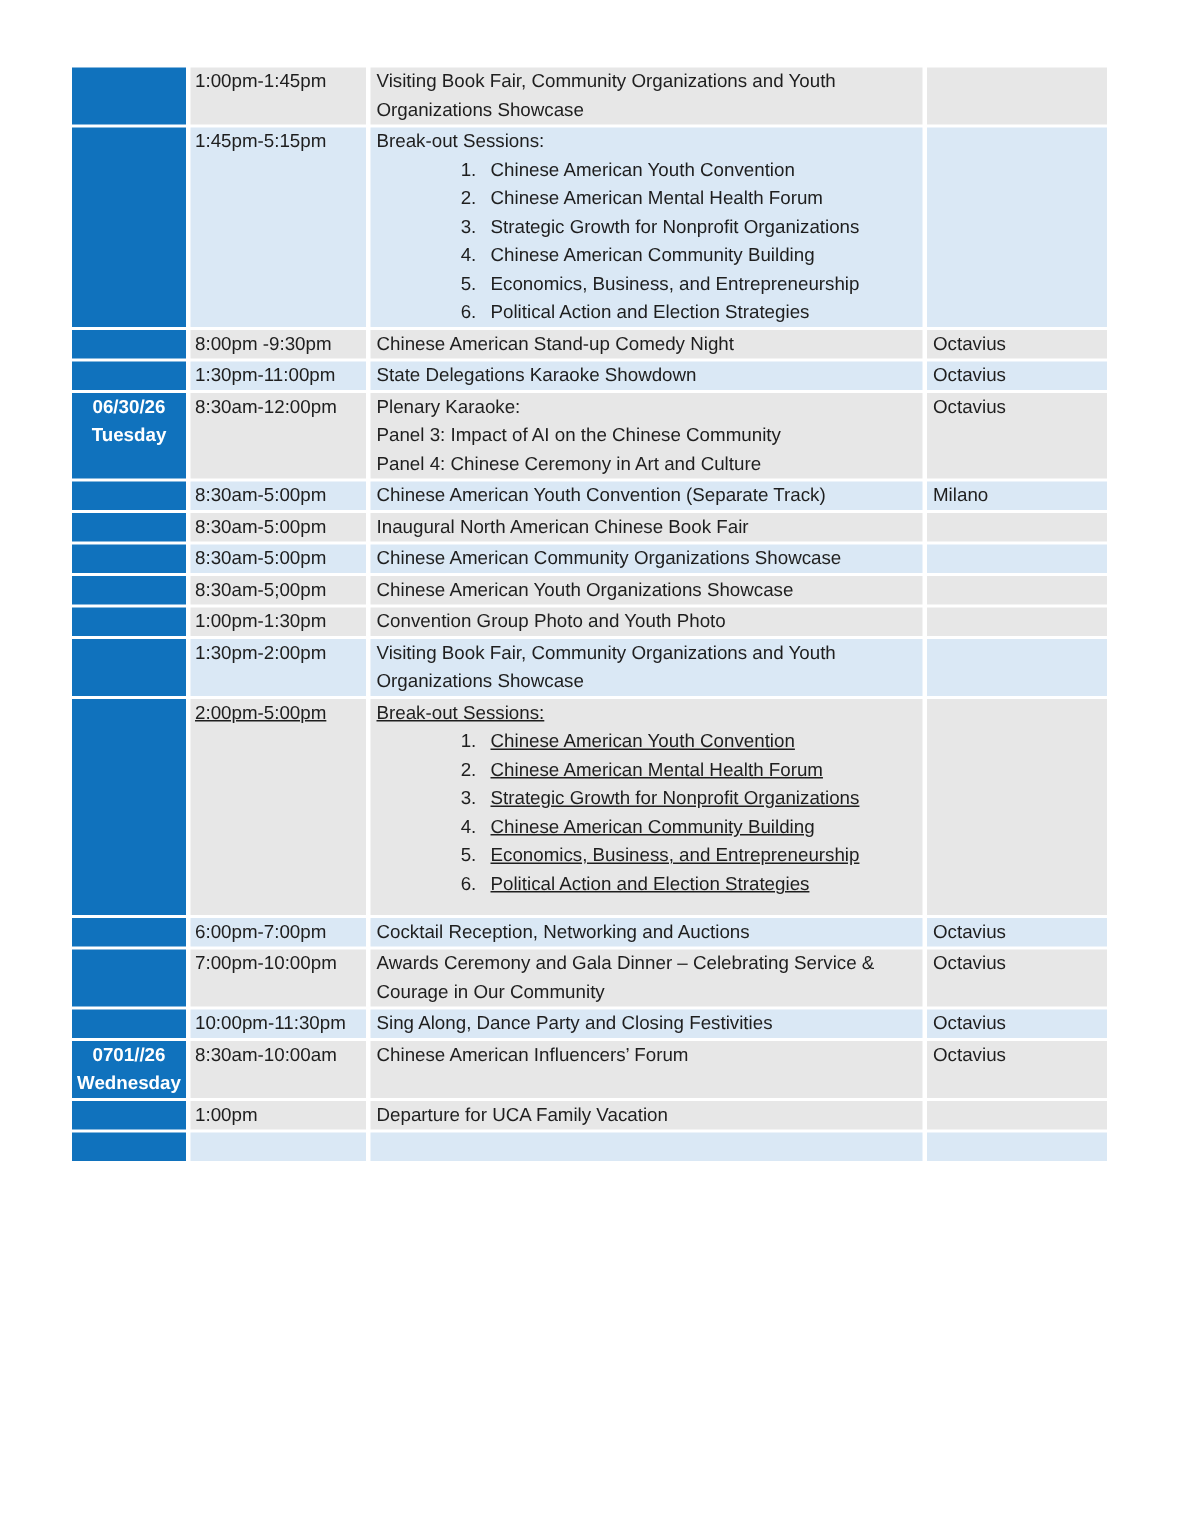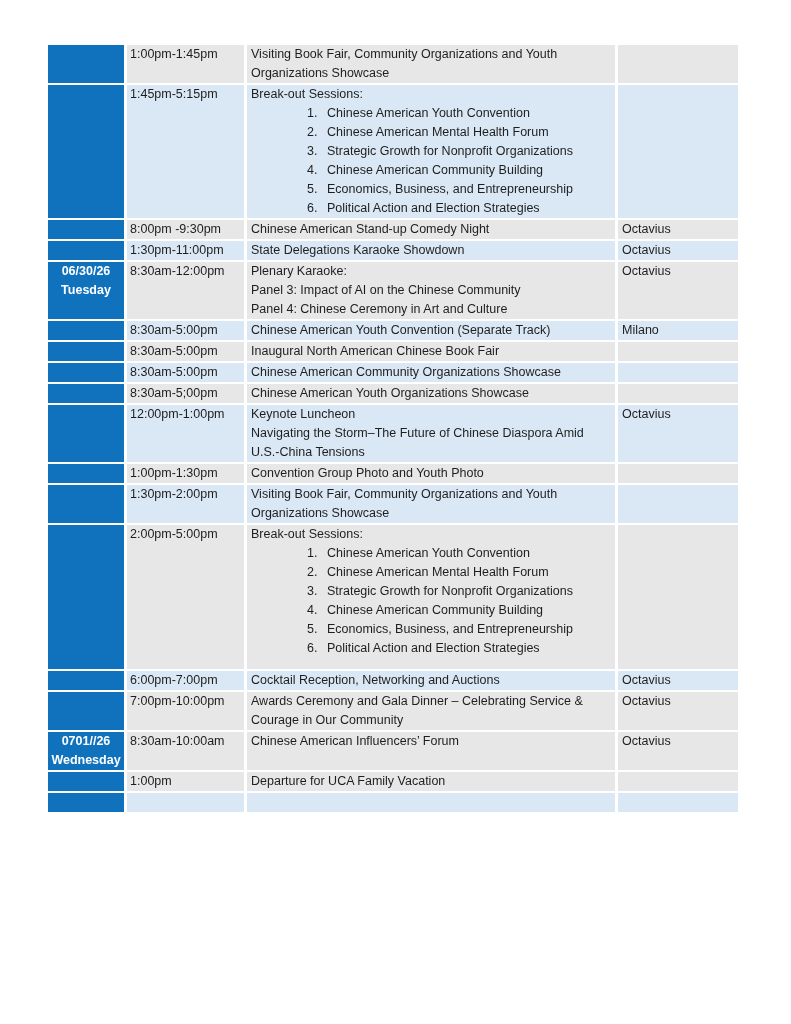--- a/index.html
+++ b/index.html
@@ -46,21 +46,21 @@
   tr.row-gray td.c-desc,
   tr.row-gray td.c-loc { background: var(--row-gray, #e7e7e7); }
   tr.row-blue td.c-time,
   tr.row-blue td.c-desc,
   tr.row-blue td.c-loc { background: var(--row-blue, #dae8f5); }
 
   td.c-time { padding-left: 3px; }
   td.c-desc { padding-left: 4px; padding-right: 4px; }
   td.c-loc  { padding-left: 4px; }
 
-  tr.pad-b td { padding-bottom: 11px; }
+  tr.pad-b td { padding-bottom: 11px; text-decoration: underline; }
   tr.empty td { height: 19px; }
 
   ol.breakout {
     margin: 0;
     padding-left: 70px;
   }
   ol.breakout li {
     padding-left: 6px;
     line-height: 19px;
   }
@@ -164,29 +164,20 @@
 
   <tr class="row-gray">
     <td class="c-date"></td>
     <td class="c-time">8:30am-5;00pm</td>
     <td class="c-desc">
             <div>Chinese American Youth Organizations Showcase</div>
           </td>
     <td class="c-loc"></td>
   </tr>
 
-  <tr class="row-blue">
-    <td class="c-date"></td>
-    <td class="c-time">12:00pm-1:00pm</td>
-    <td class="c-desc">
-            <div>Keynote Luncheon</div>
-            <div>Navigating the Storm–The Future of Chinese Diaspora Amid U.S.-China Tensions</div>
-          </td>
-    <td class="c-loc">Octavius</td>
-  </tr>
 
   <tr class="row-gray">
     <td class="c-date"></td>
     <td class="c-time">1:00pm-1:30pm</td>
     <td class="c-desc">
             <div>Convention Group Photo and Youth Photo</div>
           </td>
     <td class="c-loc"></td>
   </tr>
 
@@ -227,20 +218,28 @@
 
   <tr class="row-gray">
     <td class="c-date"></td>
     <td class="c-time">7:00pm-10:00pm</td>
     <td class="c-desc">
             <div>Awards Ceremony and Gala Dinner – Celebrating Service &amp; Courage in Our Community</div>
           </td>
     <td class="c-loc">Octavius</td>
   </tr>
 
+  <tr class="row-blue">
+    <td class="c-date"></td>
+    <td class="c-time">10:00pm-11:30pm</td>
+    <td class="c-desc">
+            <div>Sing Along, Dance Party and Closing Festivities</div>
+          </td>
+    <td class="c-loc">Octavius</td>
+  </tr>
 
   <tr class="row-gray">
     <td class="c-date">
             <div>0701//26</div>
             <div>Wednesday</div>
           </td>
     <td class="c-time">8:30am-10:00am</td>
     <td class="c-desc">
             <div>Chinese American Influencers’ Forum</div>
           </td>

